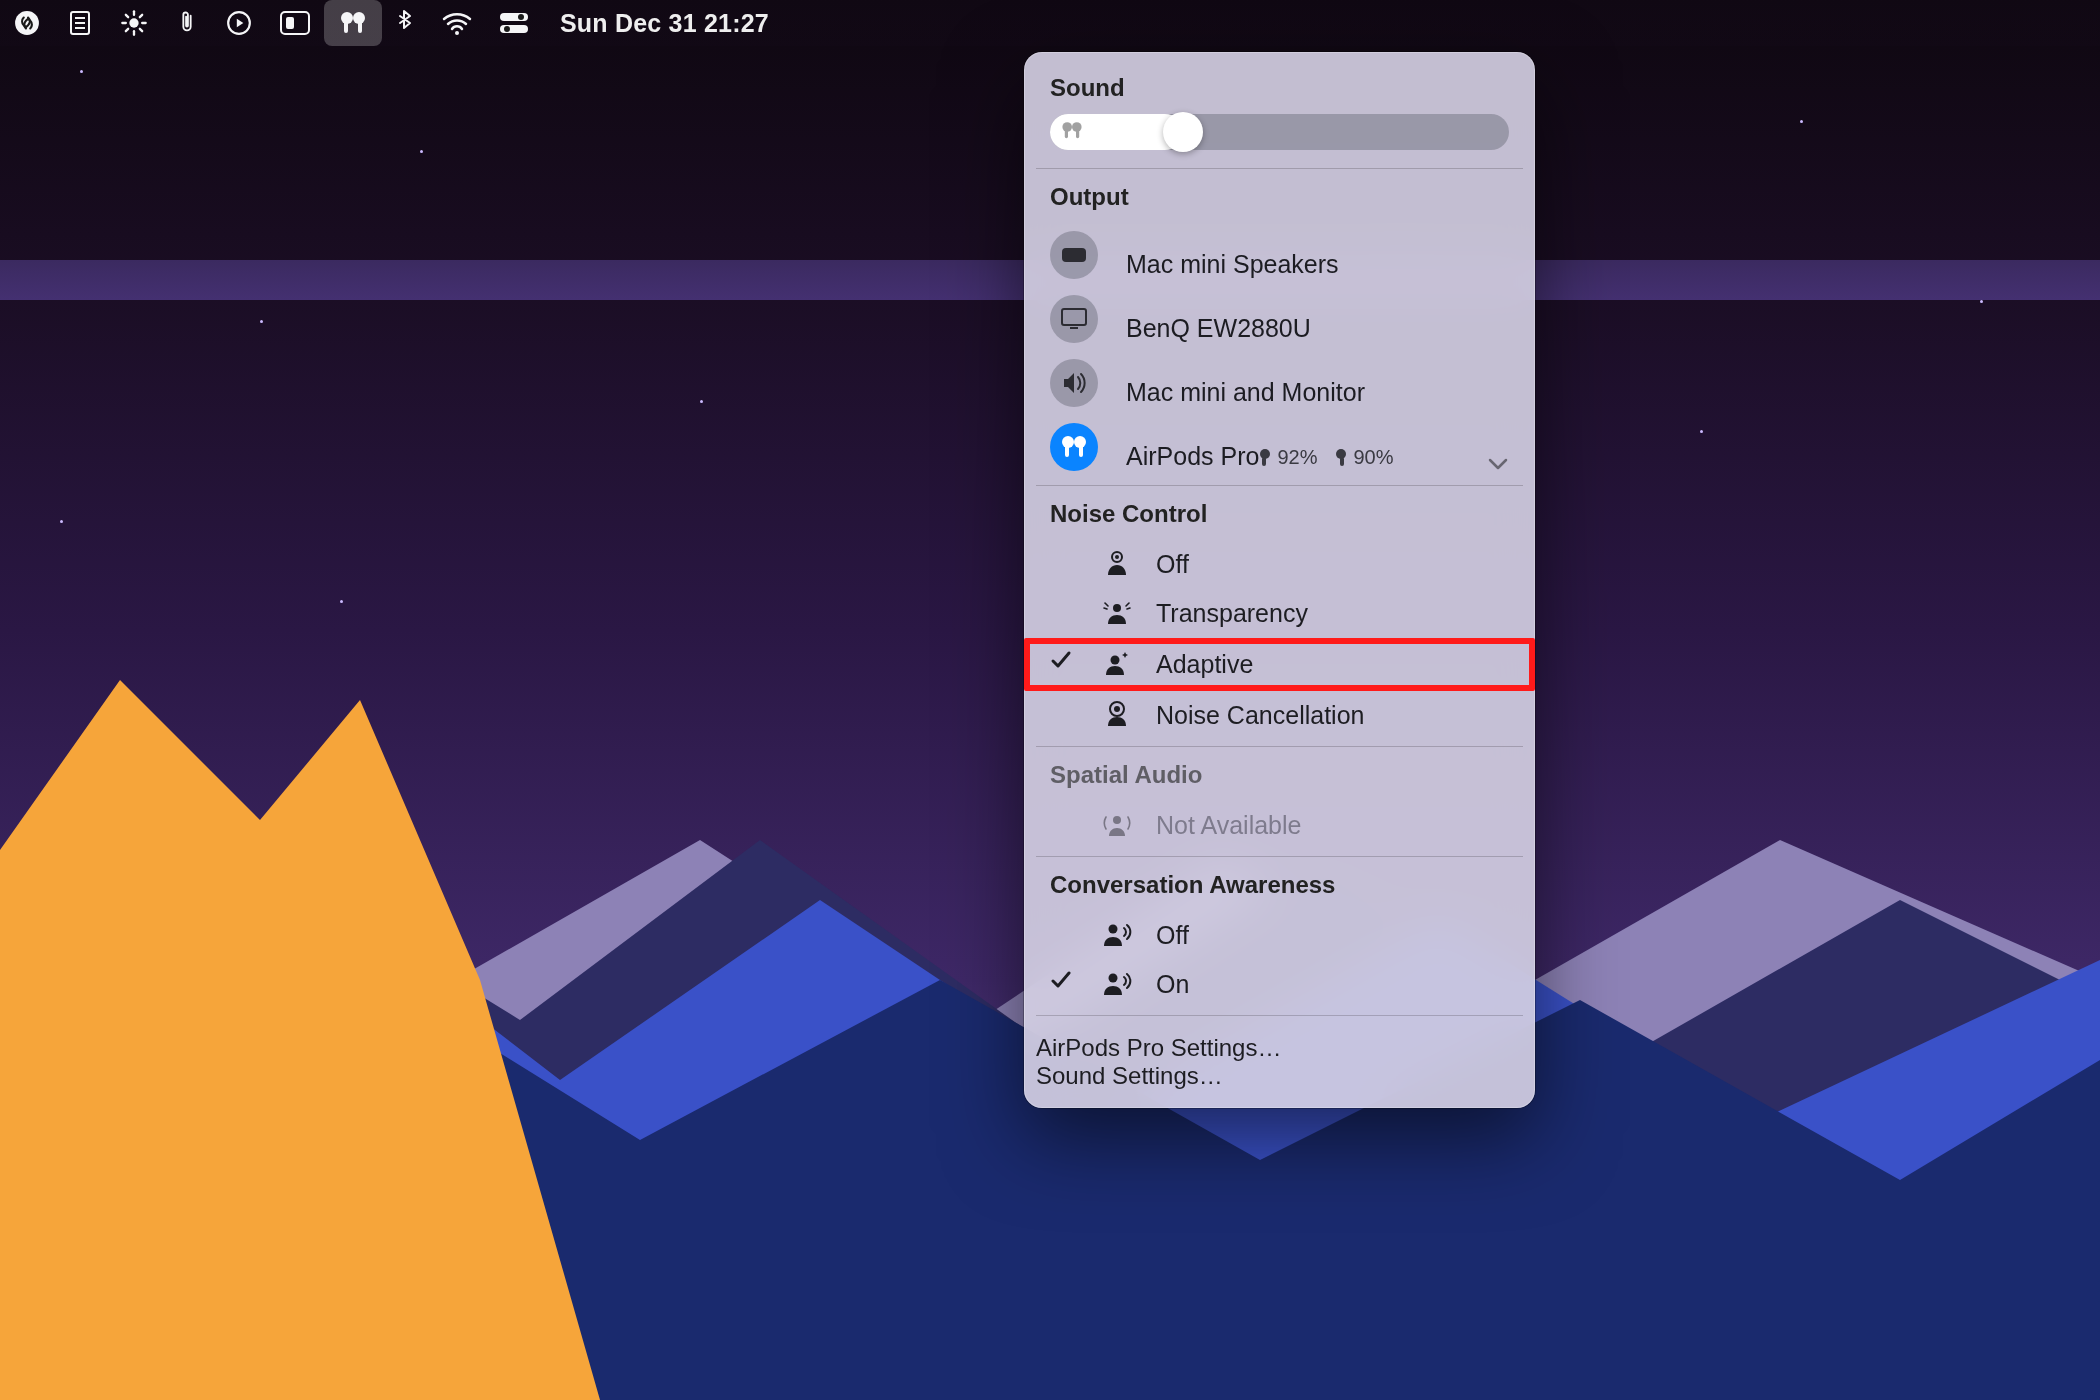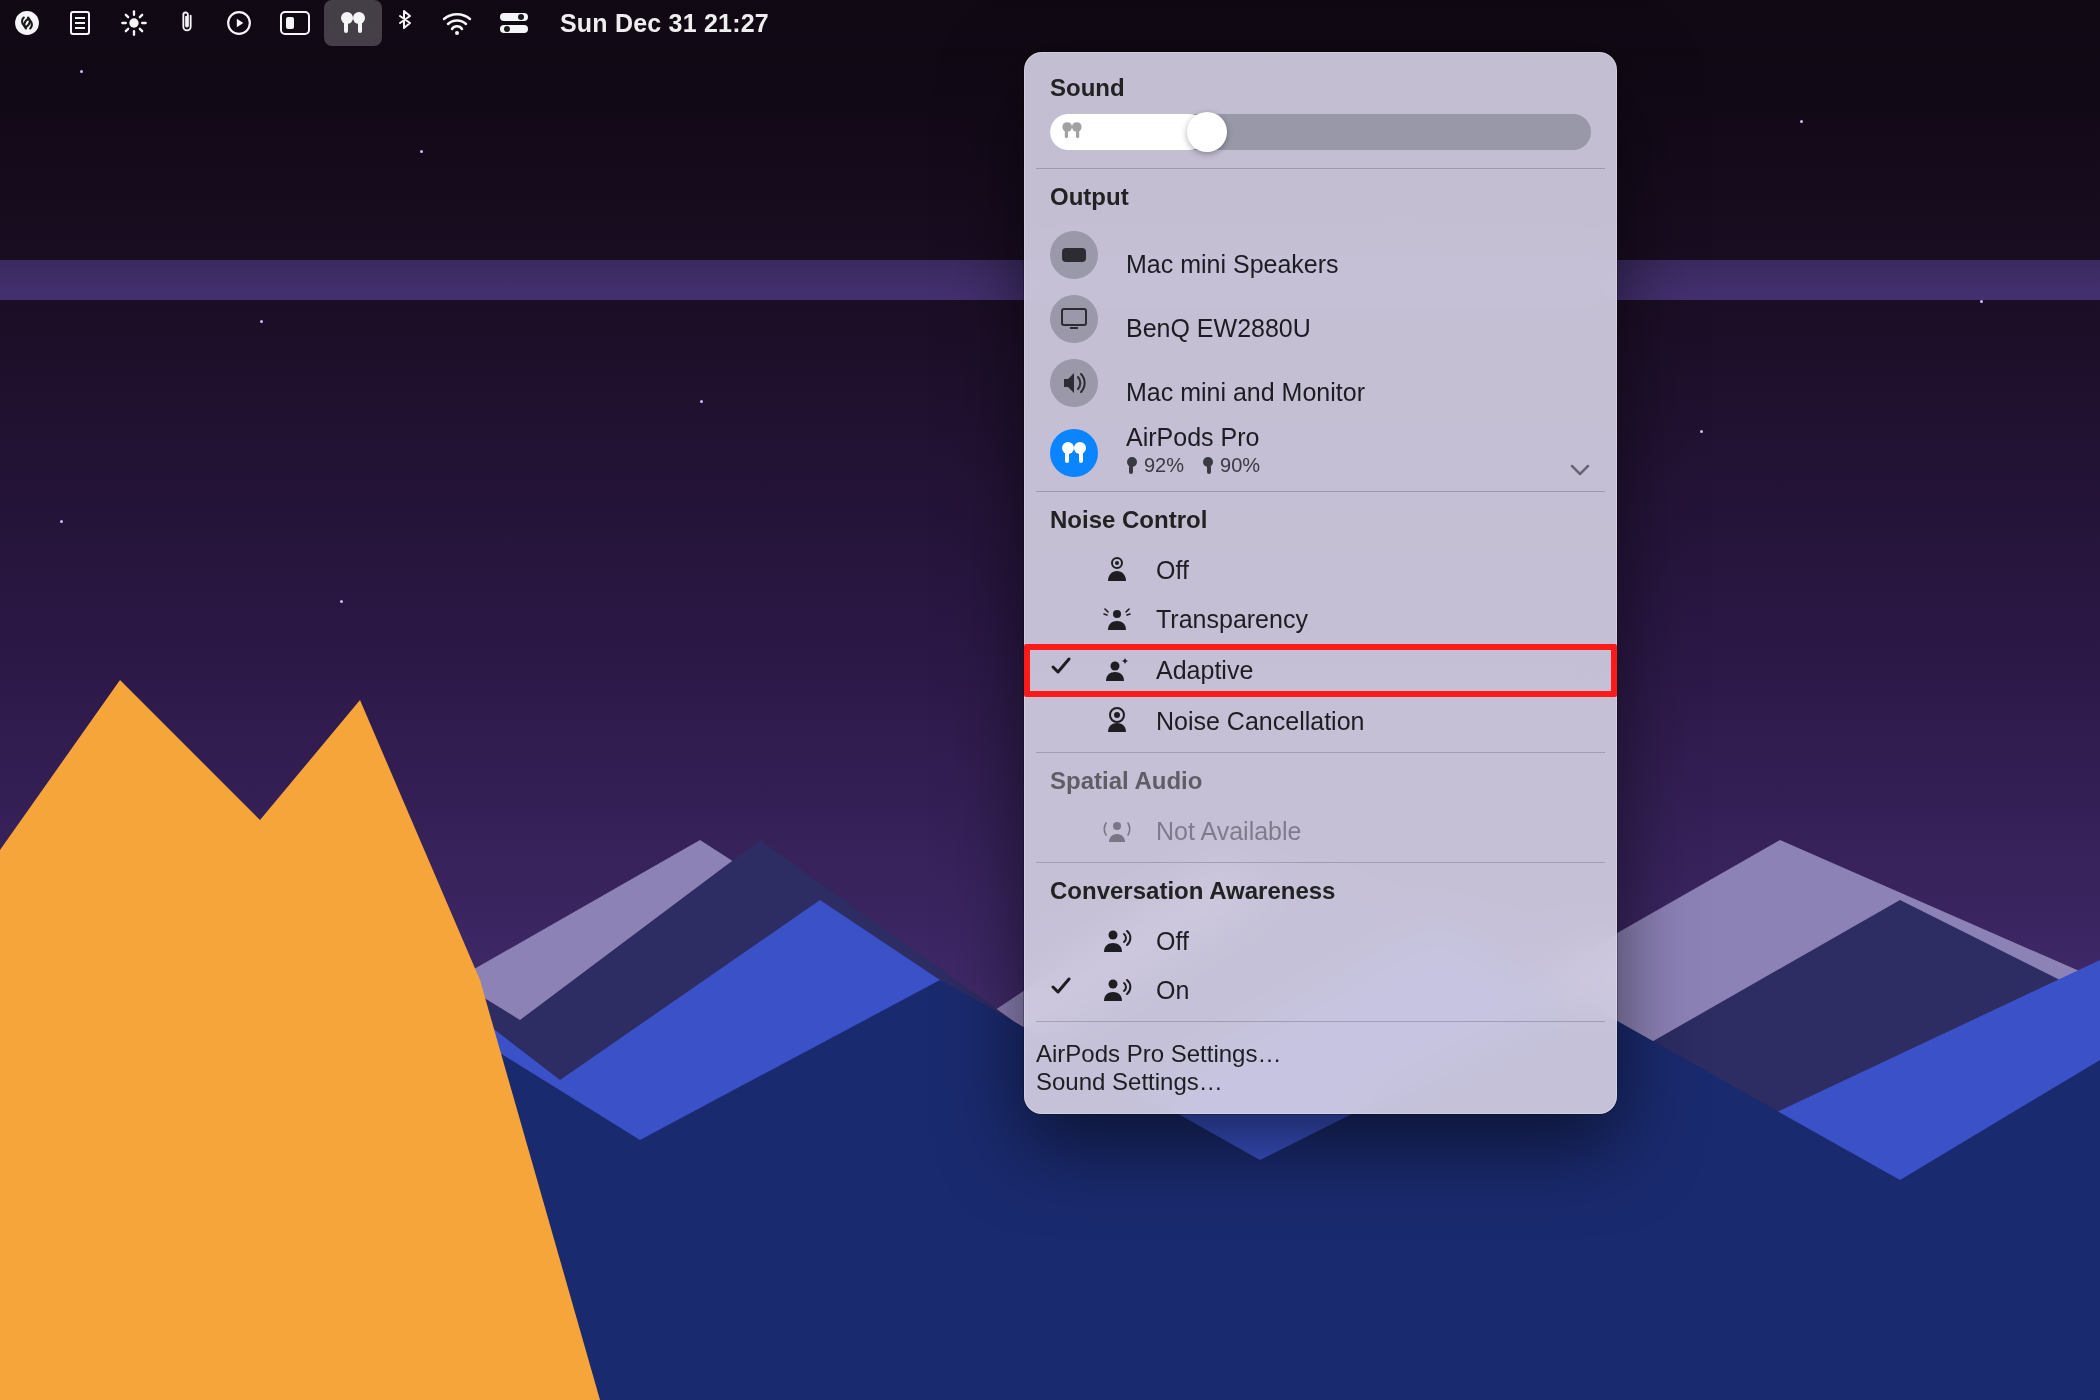--- a/index.html
+++ b/index.html
@@ -21,21 +21,21 @@
   .menubar{position:absolute;top:0;left:0;right:0;height:46px;
     display:flex;align-items:center;justify-content:flex-start;
     padding-right:22px;color:#eee;font-size:24px;
     background:linear-gradient(rgba(20,10,25,.35),rgba(20,10,25,.35));}
   .menubar .mbi{height:46px;display:flex;align-items:center;justify-content:center;
     padding:0 14px;cursor:default;}
   .menubar .mbi.active{background:rgba(255,255,255,.22);border-radius:8px;}
   .menubar .mbi svg{fill:#f5f5f7;}
   .menubar .clock{font-size:25px;font-weight:600;letter-spacing:.2px;padding-left:18px;}
   
-  .panel{position:absolute;top:52px;left:1024px;width:593px;
+  .panel{position:absolute;top:52px;left:1024px;width:511px;
     background:rgba(210,206,226,.92);backdrop-filter:blur(20px);
     border-radius:18px;box-shadow:0 30px 80px rgba(0,0,0,.55),0 0 0 1px rgba(255,255,255,.25) inset,0 0 0 1px rgba(0,0,0,.25);
     color:#1d1d22;font-size:24px;}
   .panel-inner{padding:14px 0 0 0;}
   .sec-title{font-size:24px;font-weight:700;padding:8px 26px 12px;color:#222;}
   .sec-title.dim{opacity:.62;}
   .divider{height:1px;background:rgba(0,0,0,.18);margin:6px 12px;}
   
   .slider-row{padding:0 26px 12px;}
   .slider{position:relative;height:36px;border-radius:18px;
@@ -46,21 +46,21 @@
     border-radius:50%;background:#fff;box-shadow:0 2px 6px rgba(0,0,0,.3);}
   .slider .sicon{position:absolute;left:10px;top:6px;opacity:.55;}
   
   .dev{display:flex;align-items:flex-end;gap:28px;padding:8px 26px;}
   .dev .bub{width:48px;height:48px;border-radius:50%;
     background:rgba(120,120,135,.55);display:flex;align-items:center;justify-content:center;}
   .dev .bub.sel{background:#0a84ff;}
   .dev .bub svg{fill:#2c2c32;}
   .dev .bub.sel svg{fill:#fff;}
   .dev .lbl{font-size:25px;color:#1c1c22;}
-  .dev .meta{display:flex;flex-direction:column;flex:1;}
+  .dev .meta{display:flex;flex-direction:row;flex:1;}
   .dev .batt{font-size:20px;color:#3a3a42;display:flex;gap:18px;align-items:center;margin-top:2px;}
   .dev .chev{margin-left:auto;opacity:.6;}
   
   .opt{display:flex;gap:22px;padding:10px 26px;position:relative;font-size:25px;color:#1d1d22;}
   .opt .chk{width:28px;text-align:center;}
   .opt .oicon{width:34px;display:flex;justify-content:center;}
   .opt.disabled{color:rgba(40,40,50,.45);}
   .highlight{border:6px solid #ff1a1a;border-radius:2px;margin:0 0;}
   .highlight .opt{padding:6px 20px;}
   

